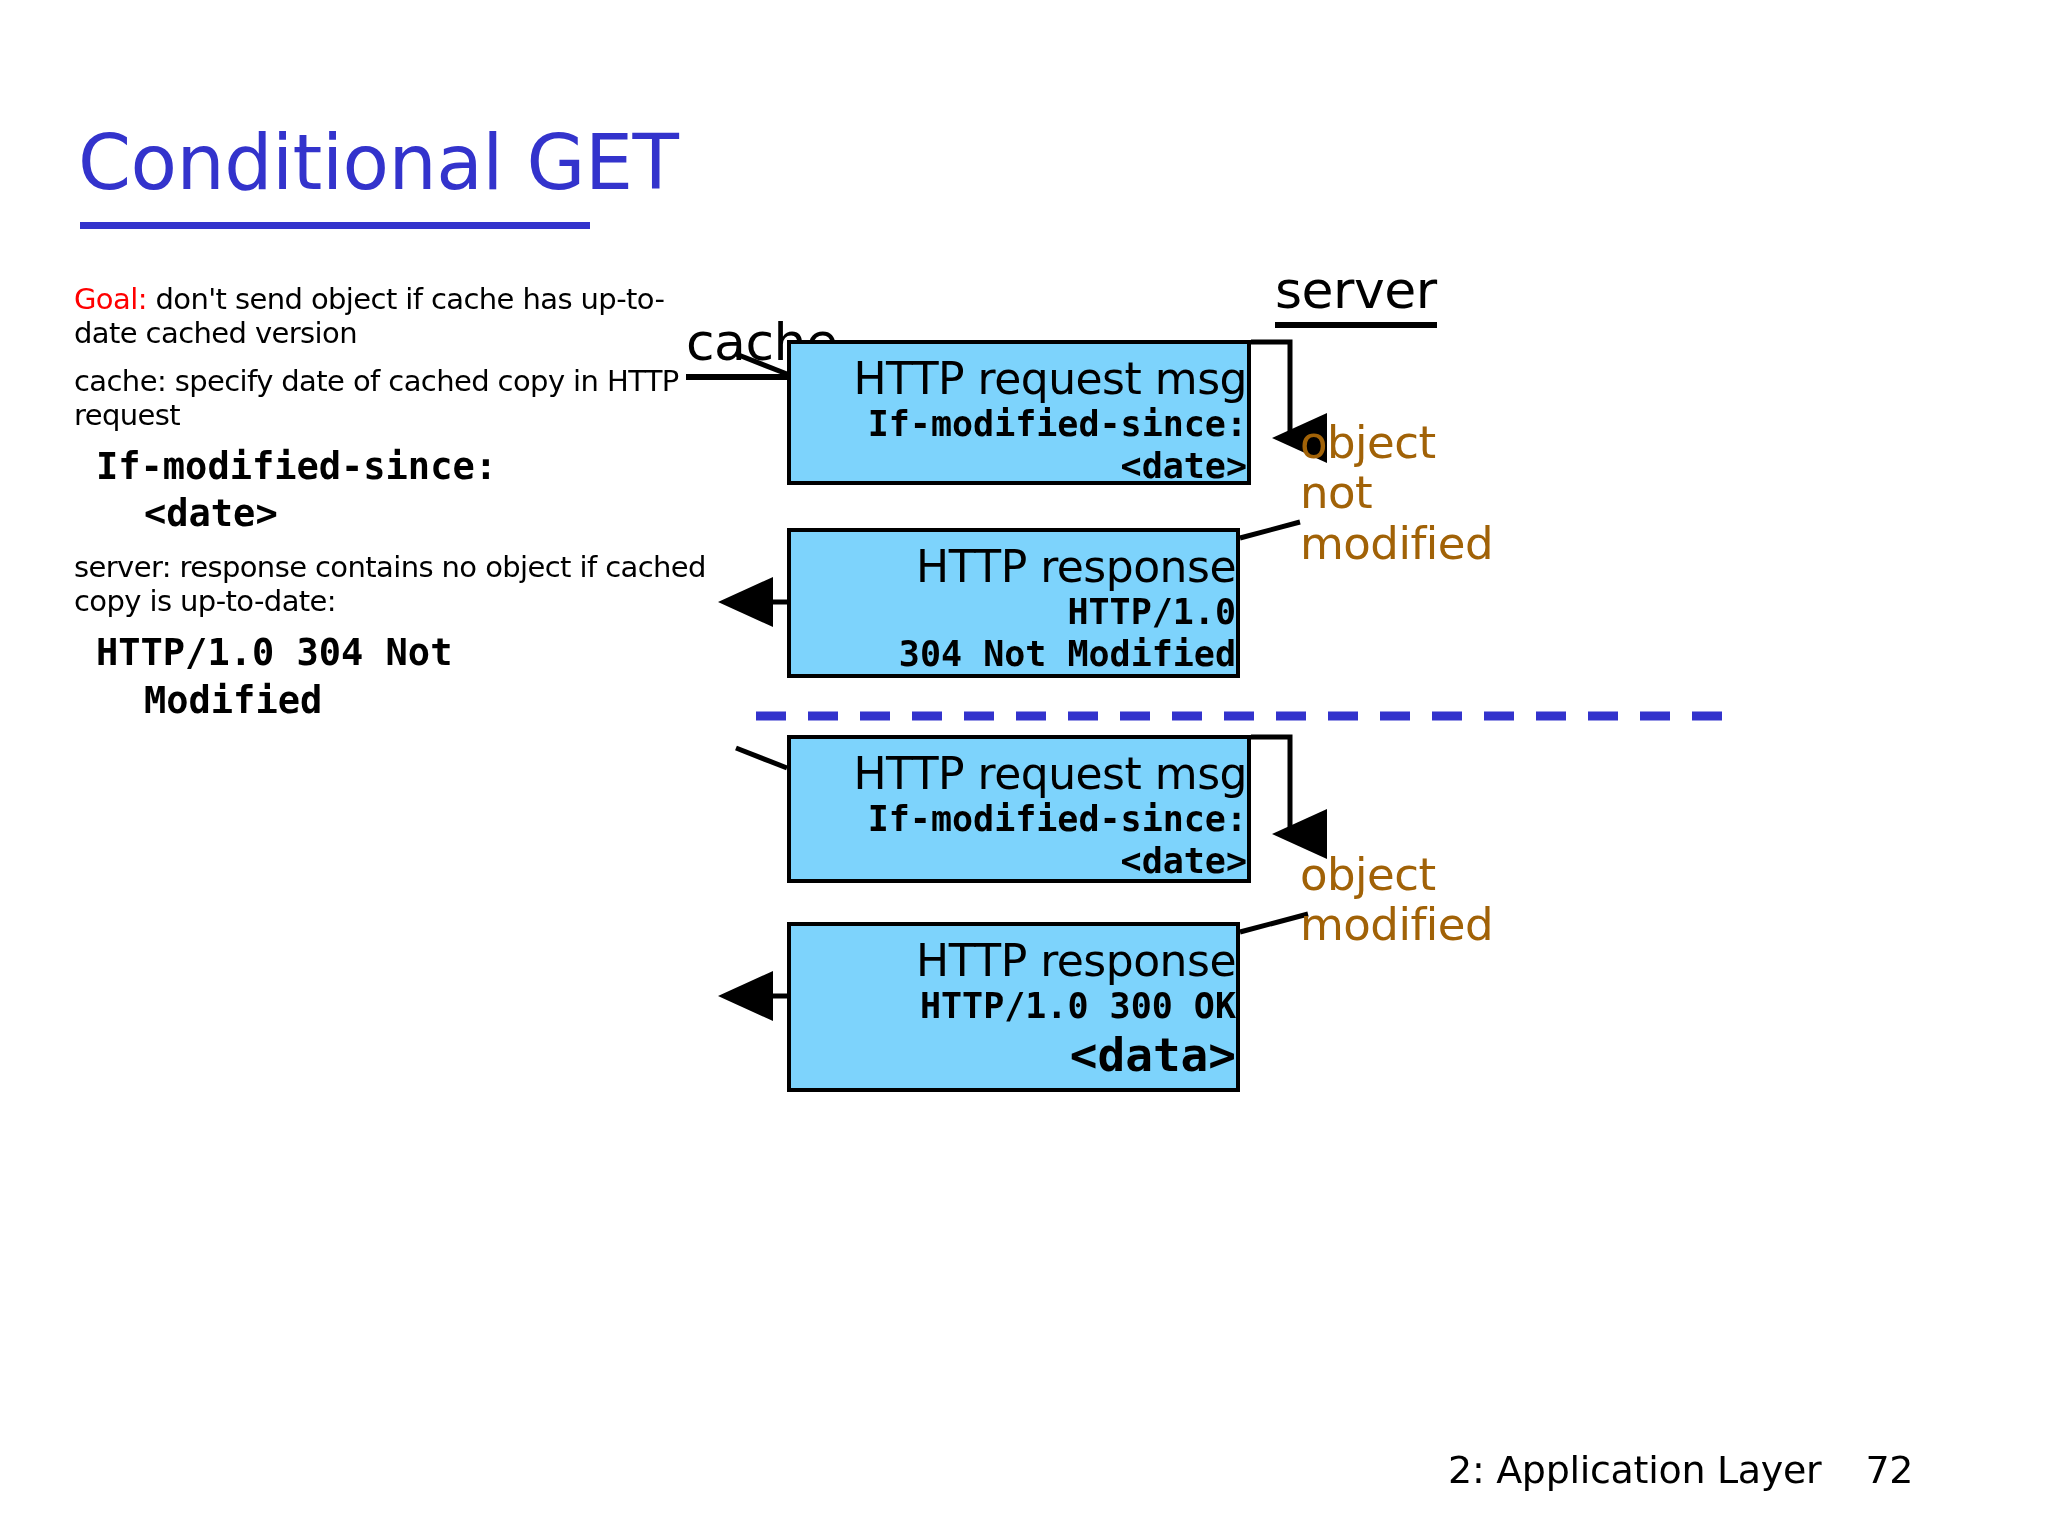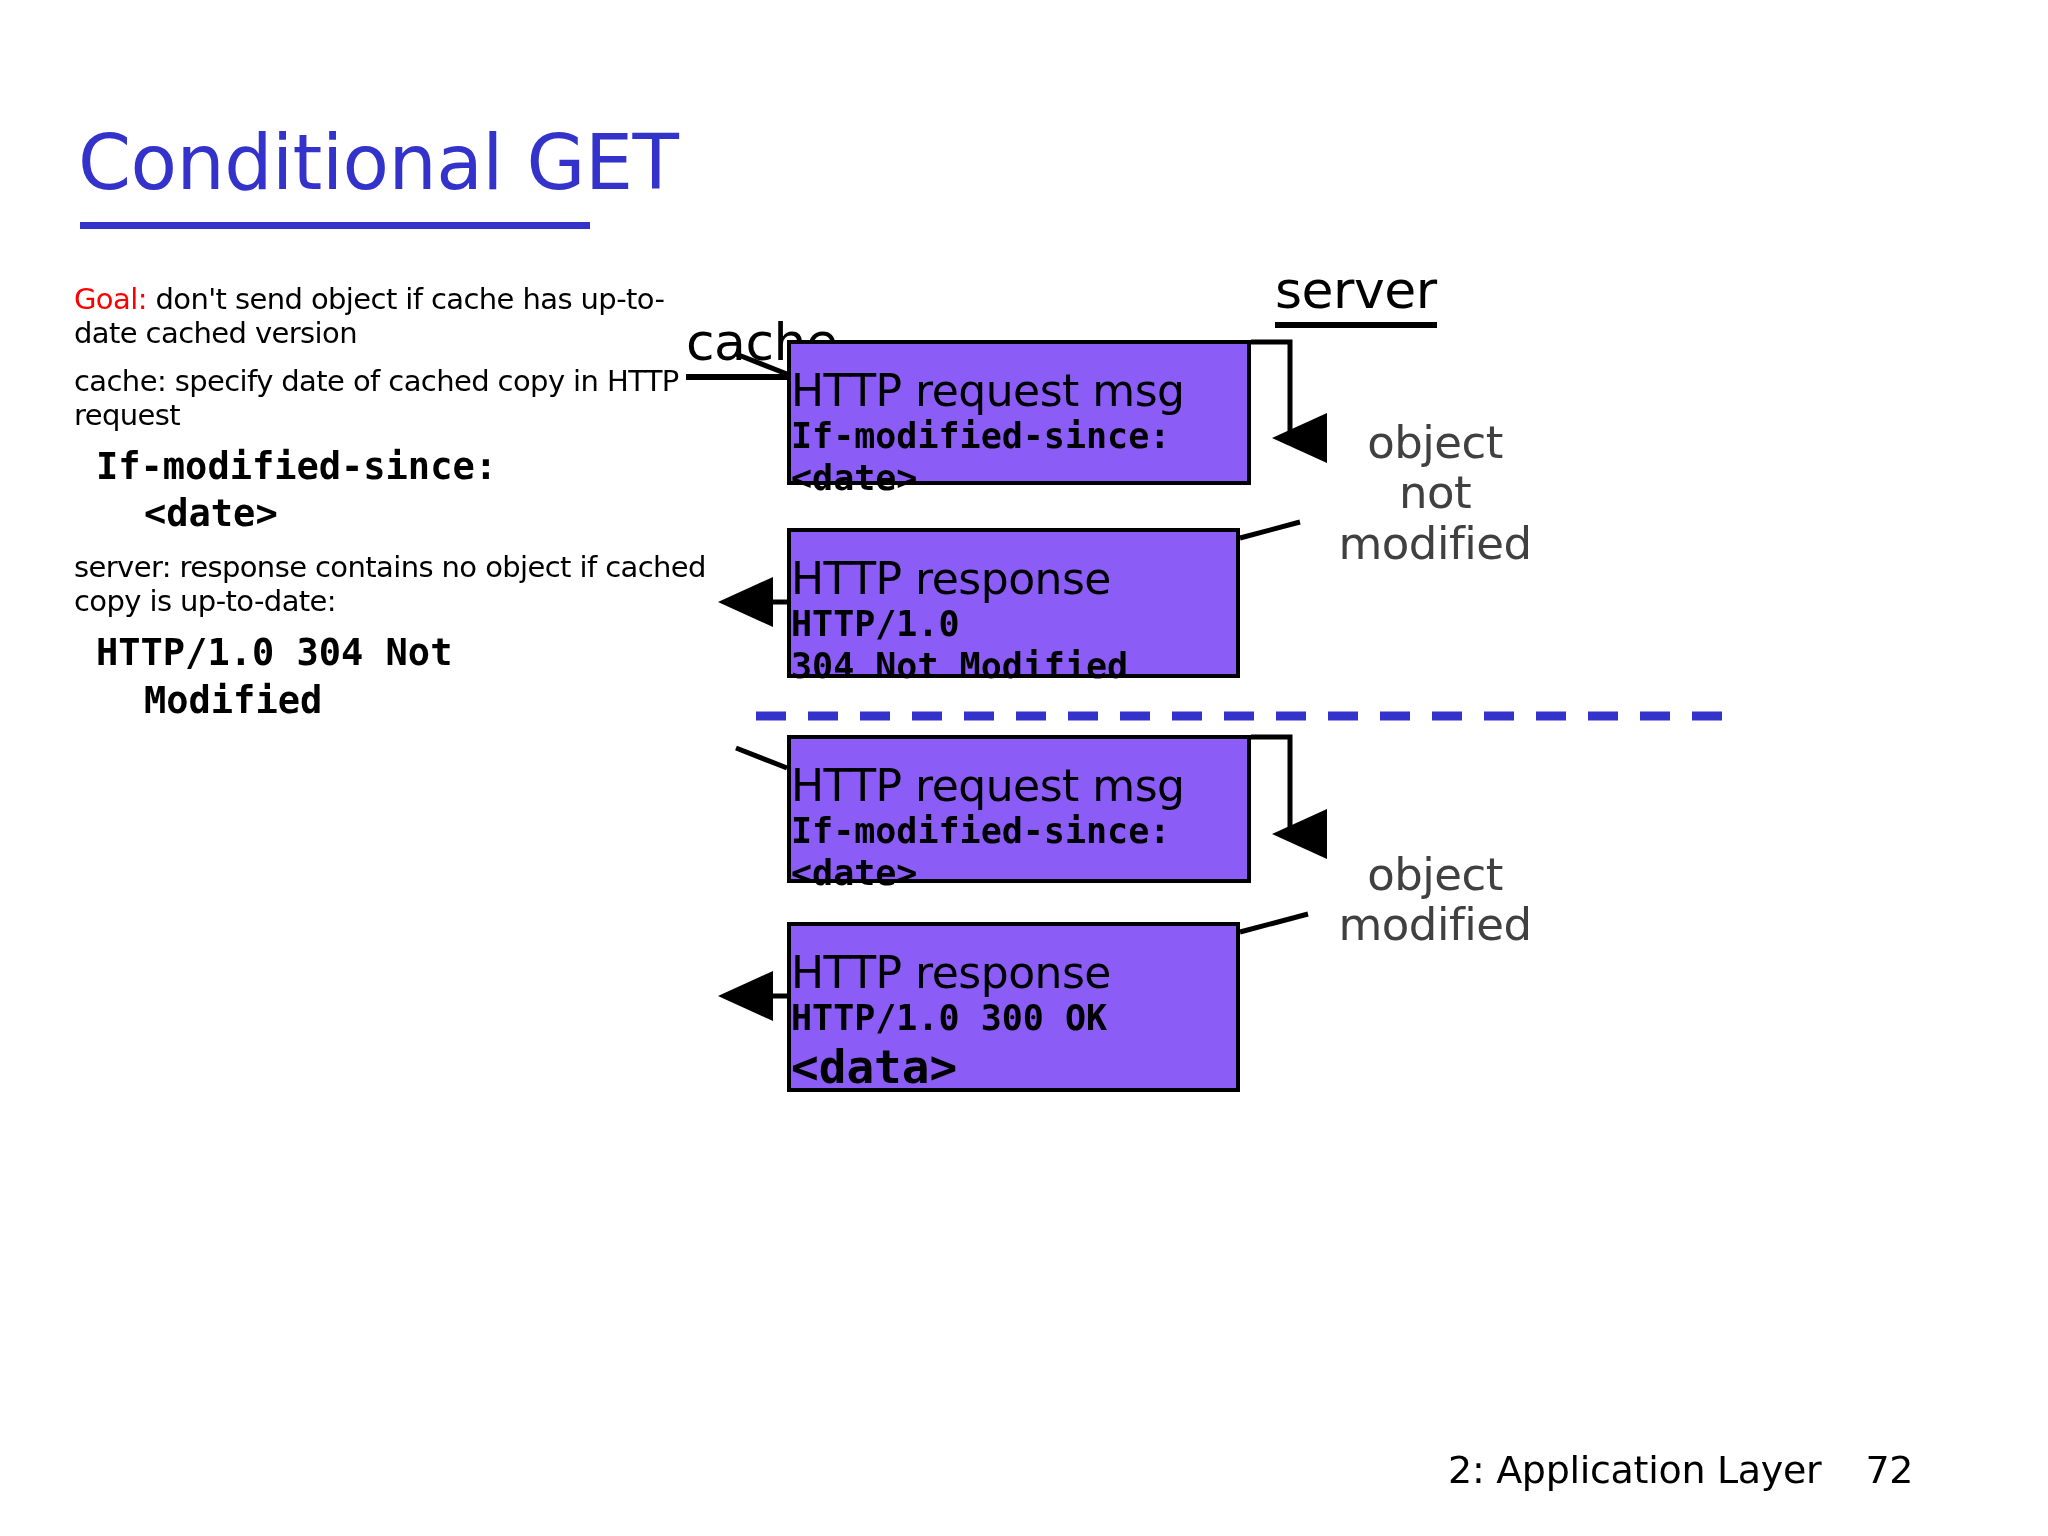--- a/index.html
+++ b/index.html
@@ -99,24 +99,24 @@
     height: 6px;
     background: #000000;
     margin-top: 2px;
   }
   .label-cache { left: 26px; top: 14px; margin-top: 48px; }
   .label-server { left: 615px; top: 10px; text-align: right; }
 
   .msgbox {
     position: absolute;
     border: 4px solid #000000;
-    background: #8b5cf6;
+    background: #7dd3fc;
     box-sizing: border-box;
-    text-align: left;
-    padding-top: 22px;
+    text-align: right;
+    padding-top: 10px;
   }
   .msg-title {
     font-family: "DejaVu Sans", sans-serif;
     font-size: 44px;
     line-height: 1.12;
     color: #000000;
     letter-spacing: -0.5px;
   }
   .msg-code {
     font-family: "DejaVu Sans Mono", monospace;
@@ -146,22 +146,22 @@
     overflow: visible;
     pointer-events: none;
   }
 
   
   .annot {
     position: absolute;
     font-family: "DejaVu Sans", sans-serif;
     font-size: 45px;
     line-height: 1.12;
-    color: #404040;
-    text-align: center;
+    color: #a16207;
+    text-align: left;
     letter-spacing: -0.5px;
   }
   #annot-not-modified { left: 640px; top: 168px; width: 270px; }
   #annot-modified     { left: 640px; top: 600px; width: 270px; }
 
   
   .footer {
     position: absolute;
     left: 1448px;
     top: 1448px;

